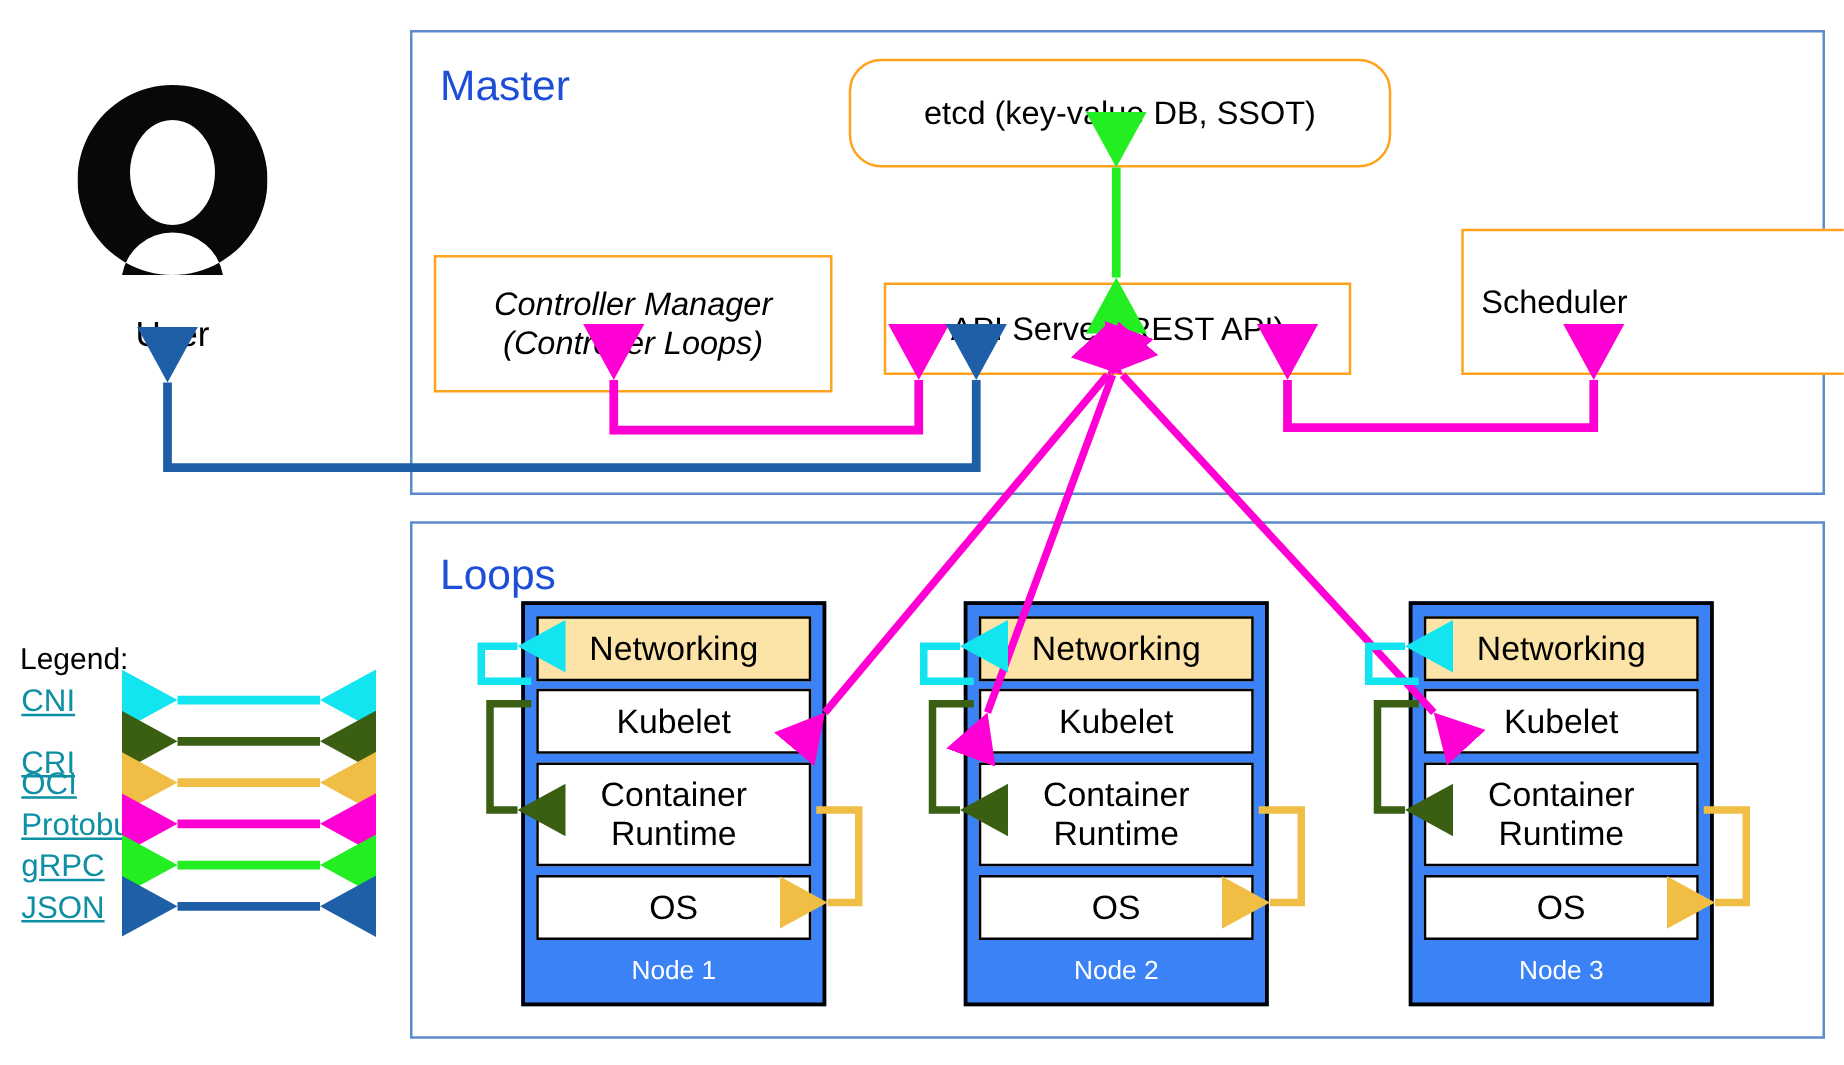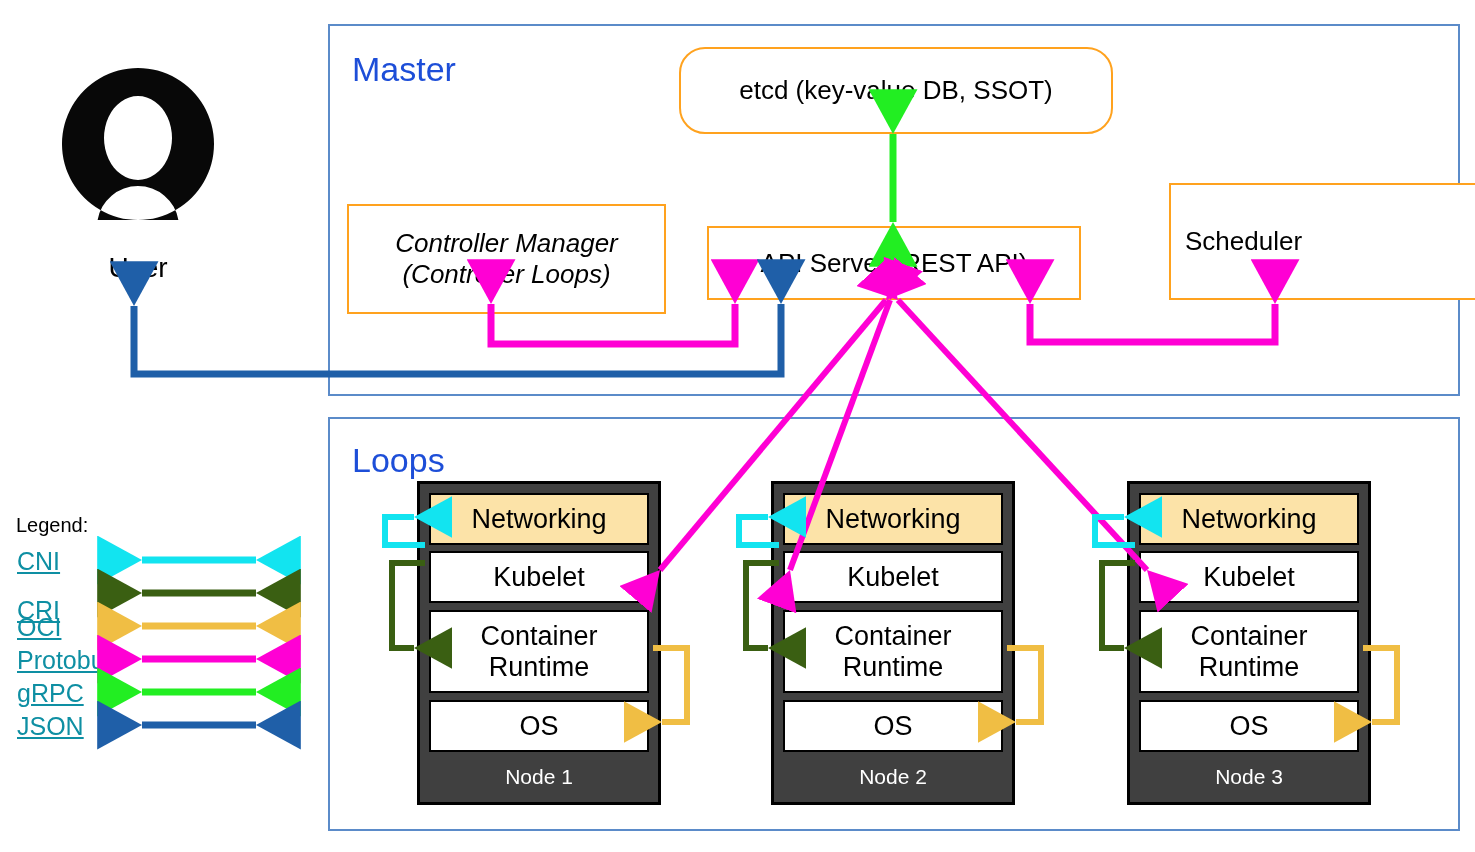--- a/index.html
+++ b/index.html
@@ -12,35 +12,35 @@
   .group-frame{position:absolute;border:2px solid #5b8bc9;background:transparent;}
   .group-title{position:absolute;font-size:34px;line-height:34px;color:#1d4ed8;white-space:nowrap;}
 
   
   .mbox{position:absolute;border:2px solid #FFA21E;background:#fff;
         display:flex;align-items:center;justify-content:center;
         font-size:26px;line-height:1.18;text-align:center;color:#000;}
   .mbox span{display:block;}
 
   
-  .node{position:absolute;background:#404040;border:3px solid #000;
+  .node{position:absolute;background:#3b82f6;border:3px solid #000;
         box-sizing:border-box;}
   .node .slot{position:absolute;left:9px;right:9px;border:2px solid #000;
         background:#fff;display:flex;align-items:center;justify-content:center;
         font-size:27px;line-height:1.12;text-align:center;color:#000;box-sizing:border-box;}
   .node .slot.net{background:#FCE3A8;}
   .node .nodelabel{position:absolute;left:0;right:0;text-align:center;
         color:#fff;font-size:21px;}
 
   
   .user-icon{position:absolute;}
   .user-label{position:absolute;font-size:28px;text-align:center;color:#000;}
 
   
-  .legend-title{position:absolute;font-size:20px;color:#000;}
+  .legend-title{position:absolute;font-size:24px;color:#000;}
   .legend-link{position:absolute;font-size:25px;color:#0E8FA3;
         text-decoration:underline;white-space:nowrap;cursor:pointer;}
 </style>
 </head>
 <body>
 
 <div id="stage">
 
   <div class="group-frame" style="left:328px;top:24px;width:1128px;height:368px;"></div>
   <div class="group-frame" style="left:328px;top:417px;width:1128px;height:410px;"></div>

